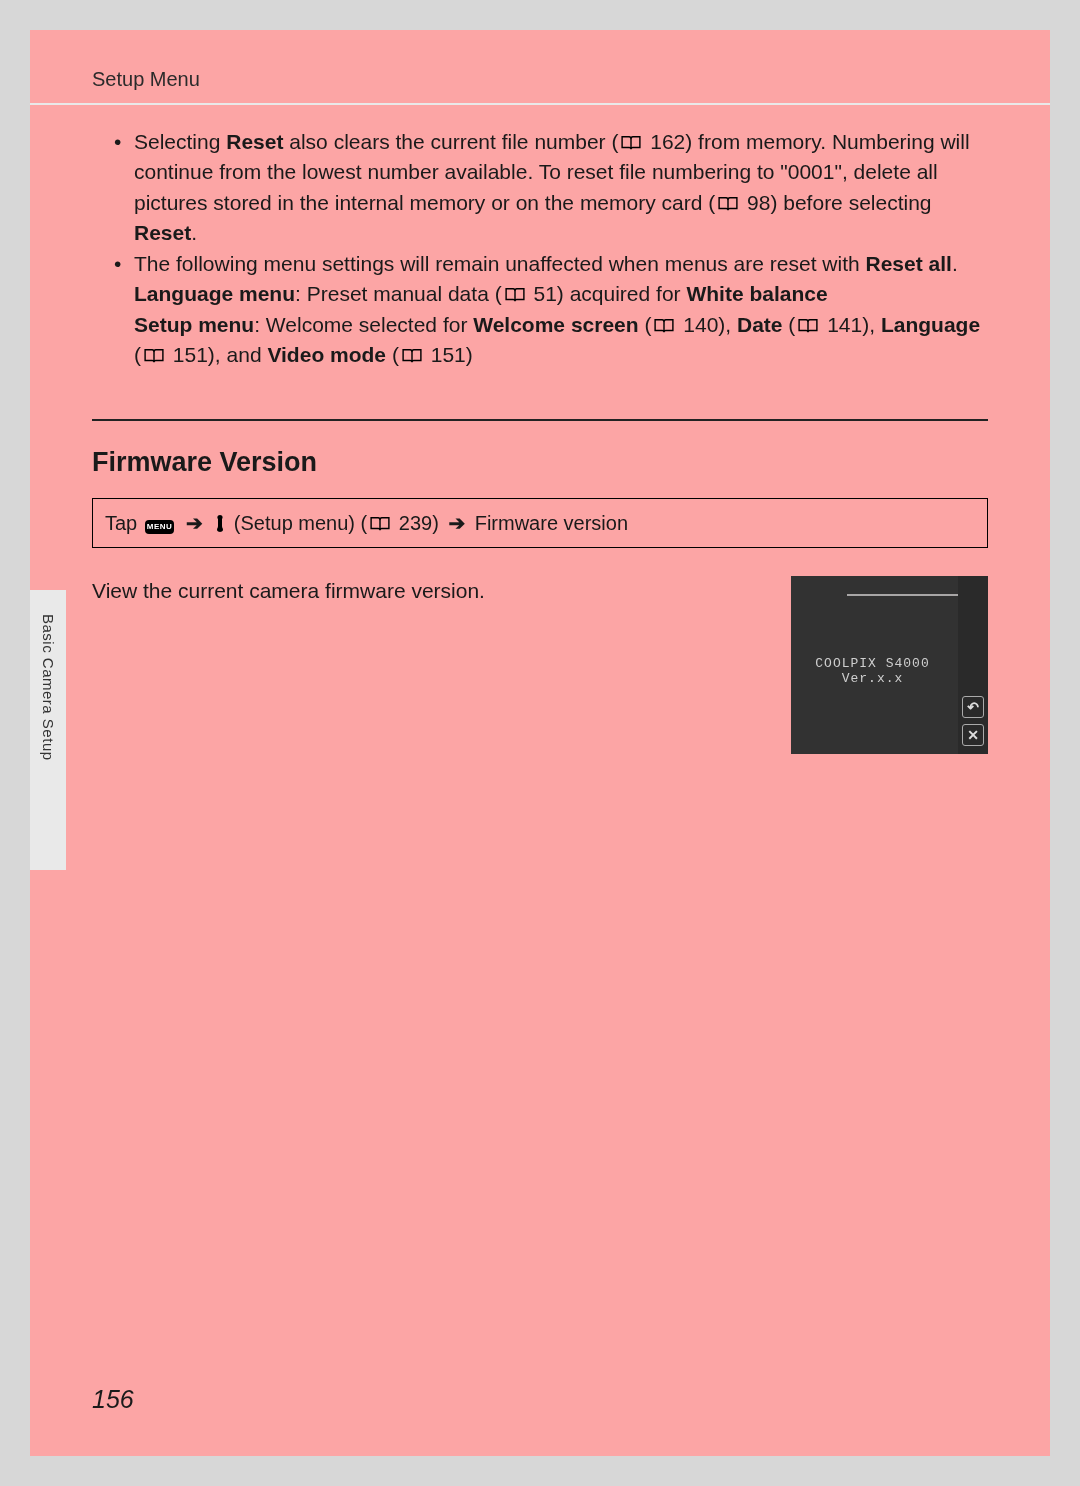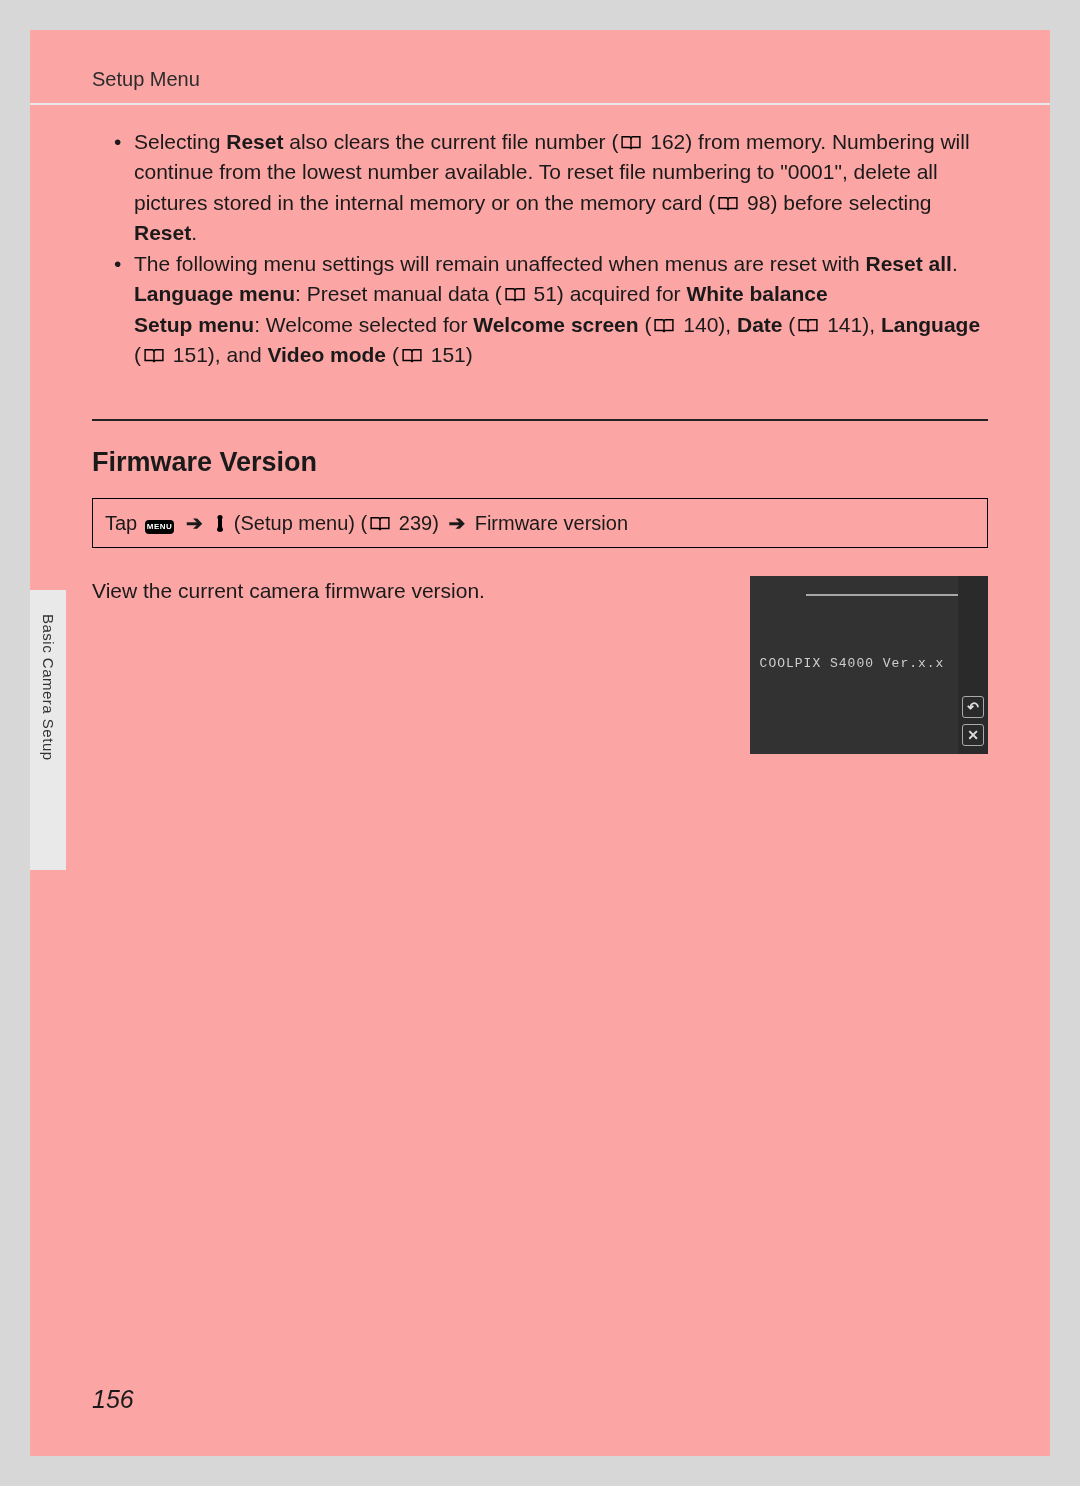--- a/index.html
+++ b/index.html
@@ -106,21 +106,21 @@
   .firmware-row {
     display: flex;
     align-items: flex-start;
   }
   .firmware-text {
     font-size: 21px;
     line-height: 1.45;
     flex: 1;
   }
   .camera-screen {
-    width: 238px;
+    width: 197px;
     height: 178px;
     background: #323232;
     position: relative;
     display: flex;
     flex-shrink: 0;
   }
   .cs-main {
     flex: 1;
     position: relative;
   }

